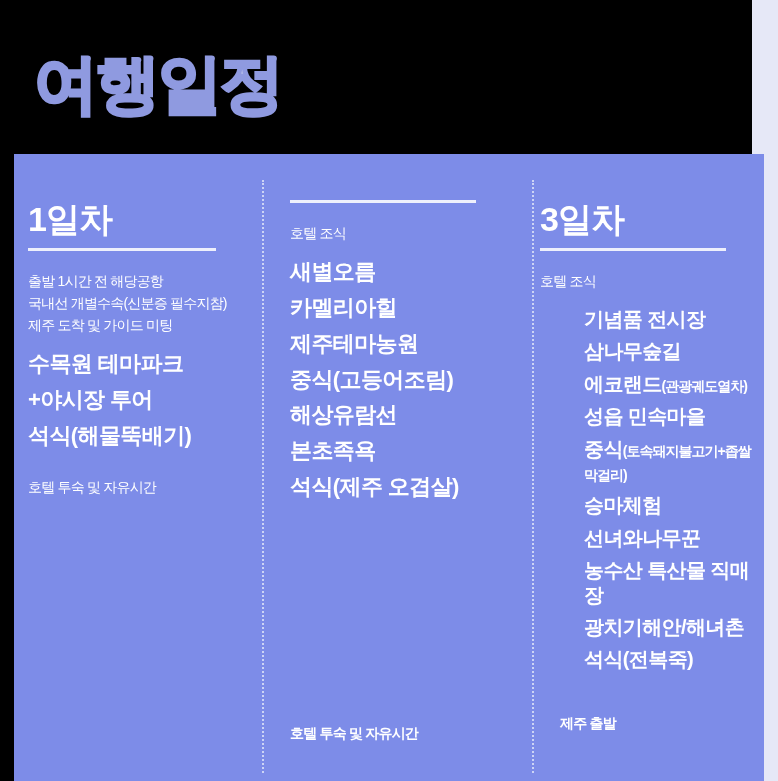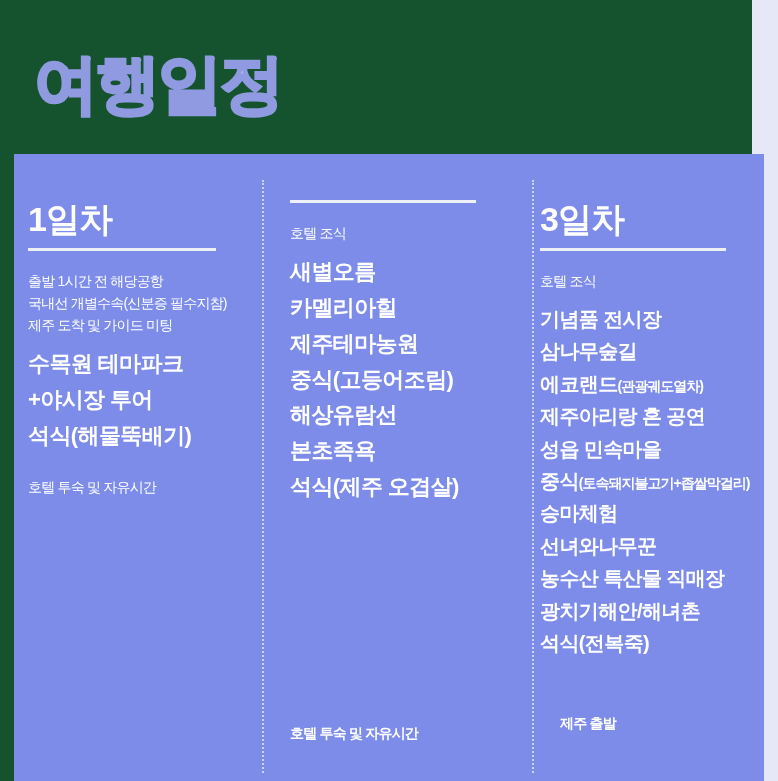--- a/index.html
+++ b/index.html
@@ -10,21 +10,21 @@
     width: 778px;
     height: 781px;
     background: #e6e8f7;
     font-family: "Liberation Sans", sans-serif;
     overflow: hidden;
   }
   #page {
     position: relative;
     width: 752px;
     height: 781px;
-    background: #14532d;
+    background: #000000;
     box-sizing: border-box;
   }
   
   #title-wrap {
     position: absolute;
     left: 34px;
     top: 44px;
     height: 80px;
   }
   #title {
@@ -100,20 +100,21 @@
   }
   .lg {
     font-size: 22px;
     font-weight: bold;
     margin-bottom: 9px;
   }
   .md {
     font-size: 20px;
     font-weight: bold;
     margin-bottom: 8px;
+    margin-left: 44px;
   }
   .mixed .small-part {
     font-size: 14px;
     letter-spacing: -1px;
   }
   .spacer-sm { height: 12px; }
   .spacer-md { height: 20px; }
   .foot {
     font-size: 14px;
     font-weight: bold;
@@ -184,21 +185,20 @@
 
         <div class="item sm">호텔 조식</div>
 
         <div class="spacer-sm"></div>
 
         <div class="item md">기념품 전시장</div>
         <div class="item md">삼나무숲길</div>
 
         <div class="item md mixed"><span>에코랜드</span><span class="small-part">(관광궤도열차)</span></div>
 
-        <div class="item md">제주아리랑 혼 공연</div>
         <div class="item md">성읍 민속마을</div>
 
         <div class="item md mixed"><span>중식</span><span class="small-part">(토속돼지불고기+좁쌀막걸리)</span></div>
 
         <div class="item md">승마체험</div>
         <div class="item md">선녀와나무꾼</div>
         <div class="item md">농수산 특산물 직매장</div>
         <div class="item md">광치기해안/해녀촌</div>
         <div class="item md">석식(전복죽)</div>
       </div>

